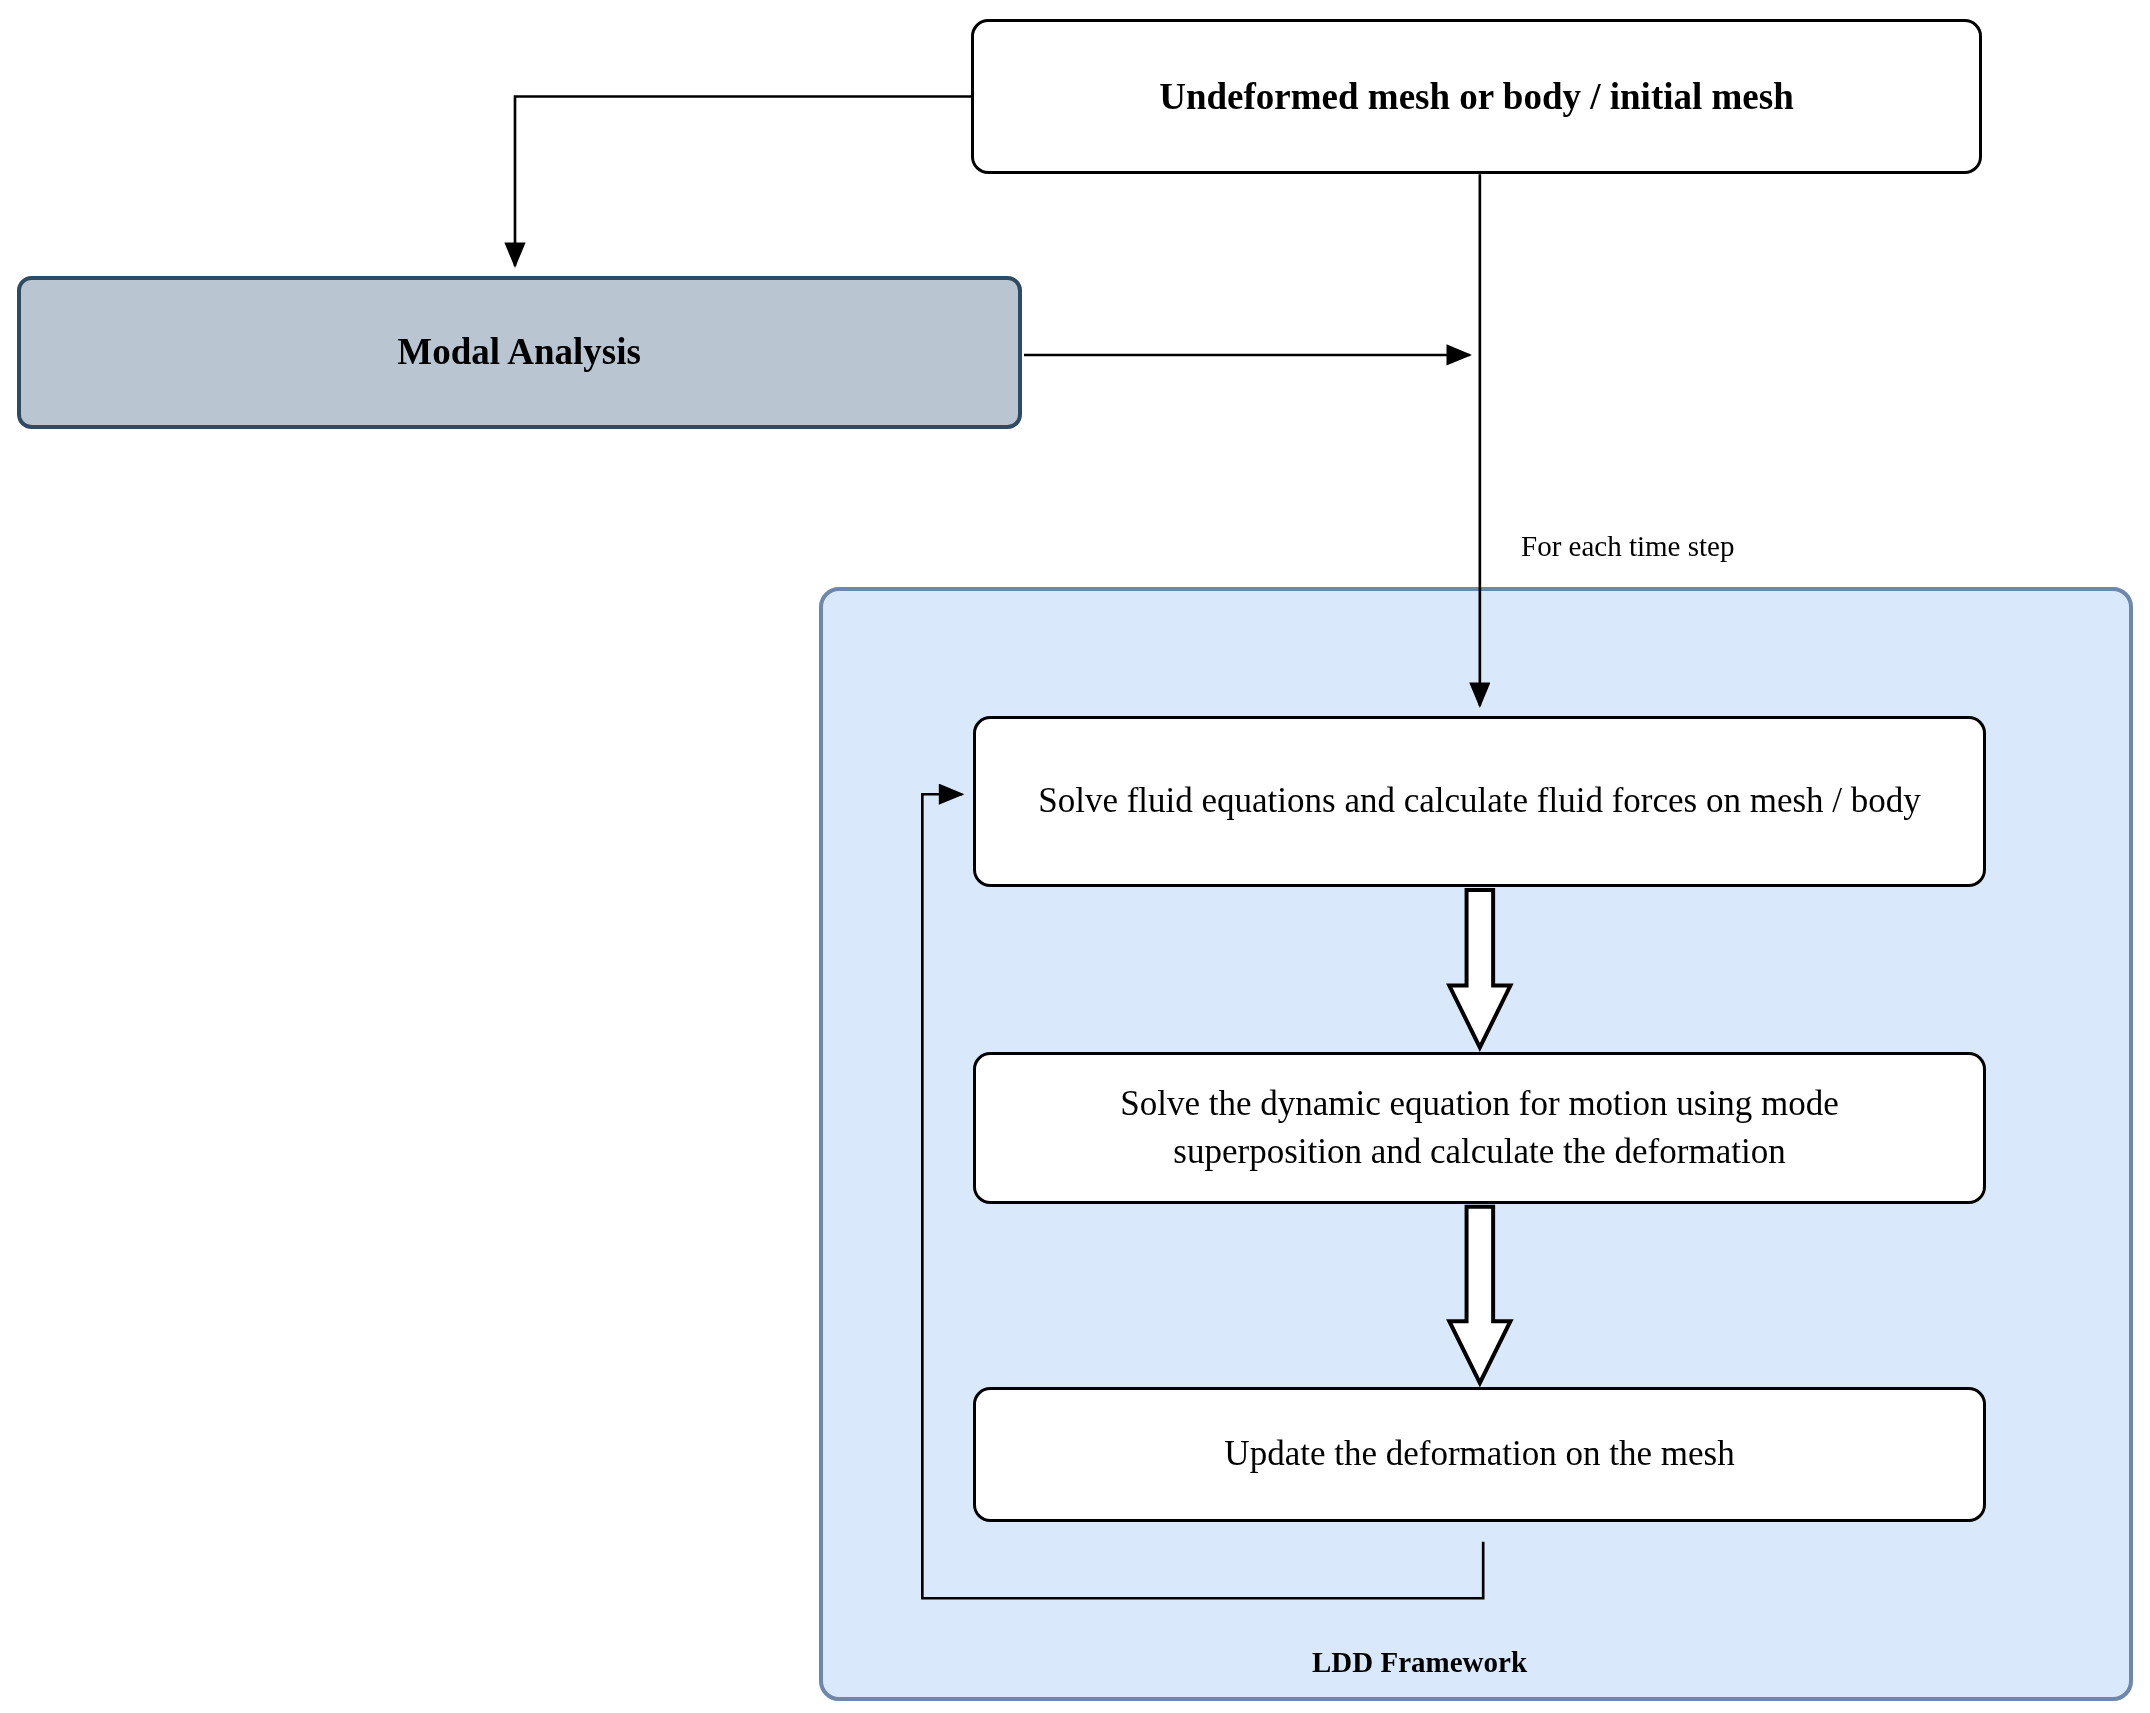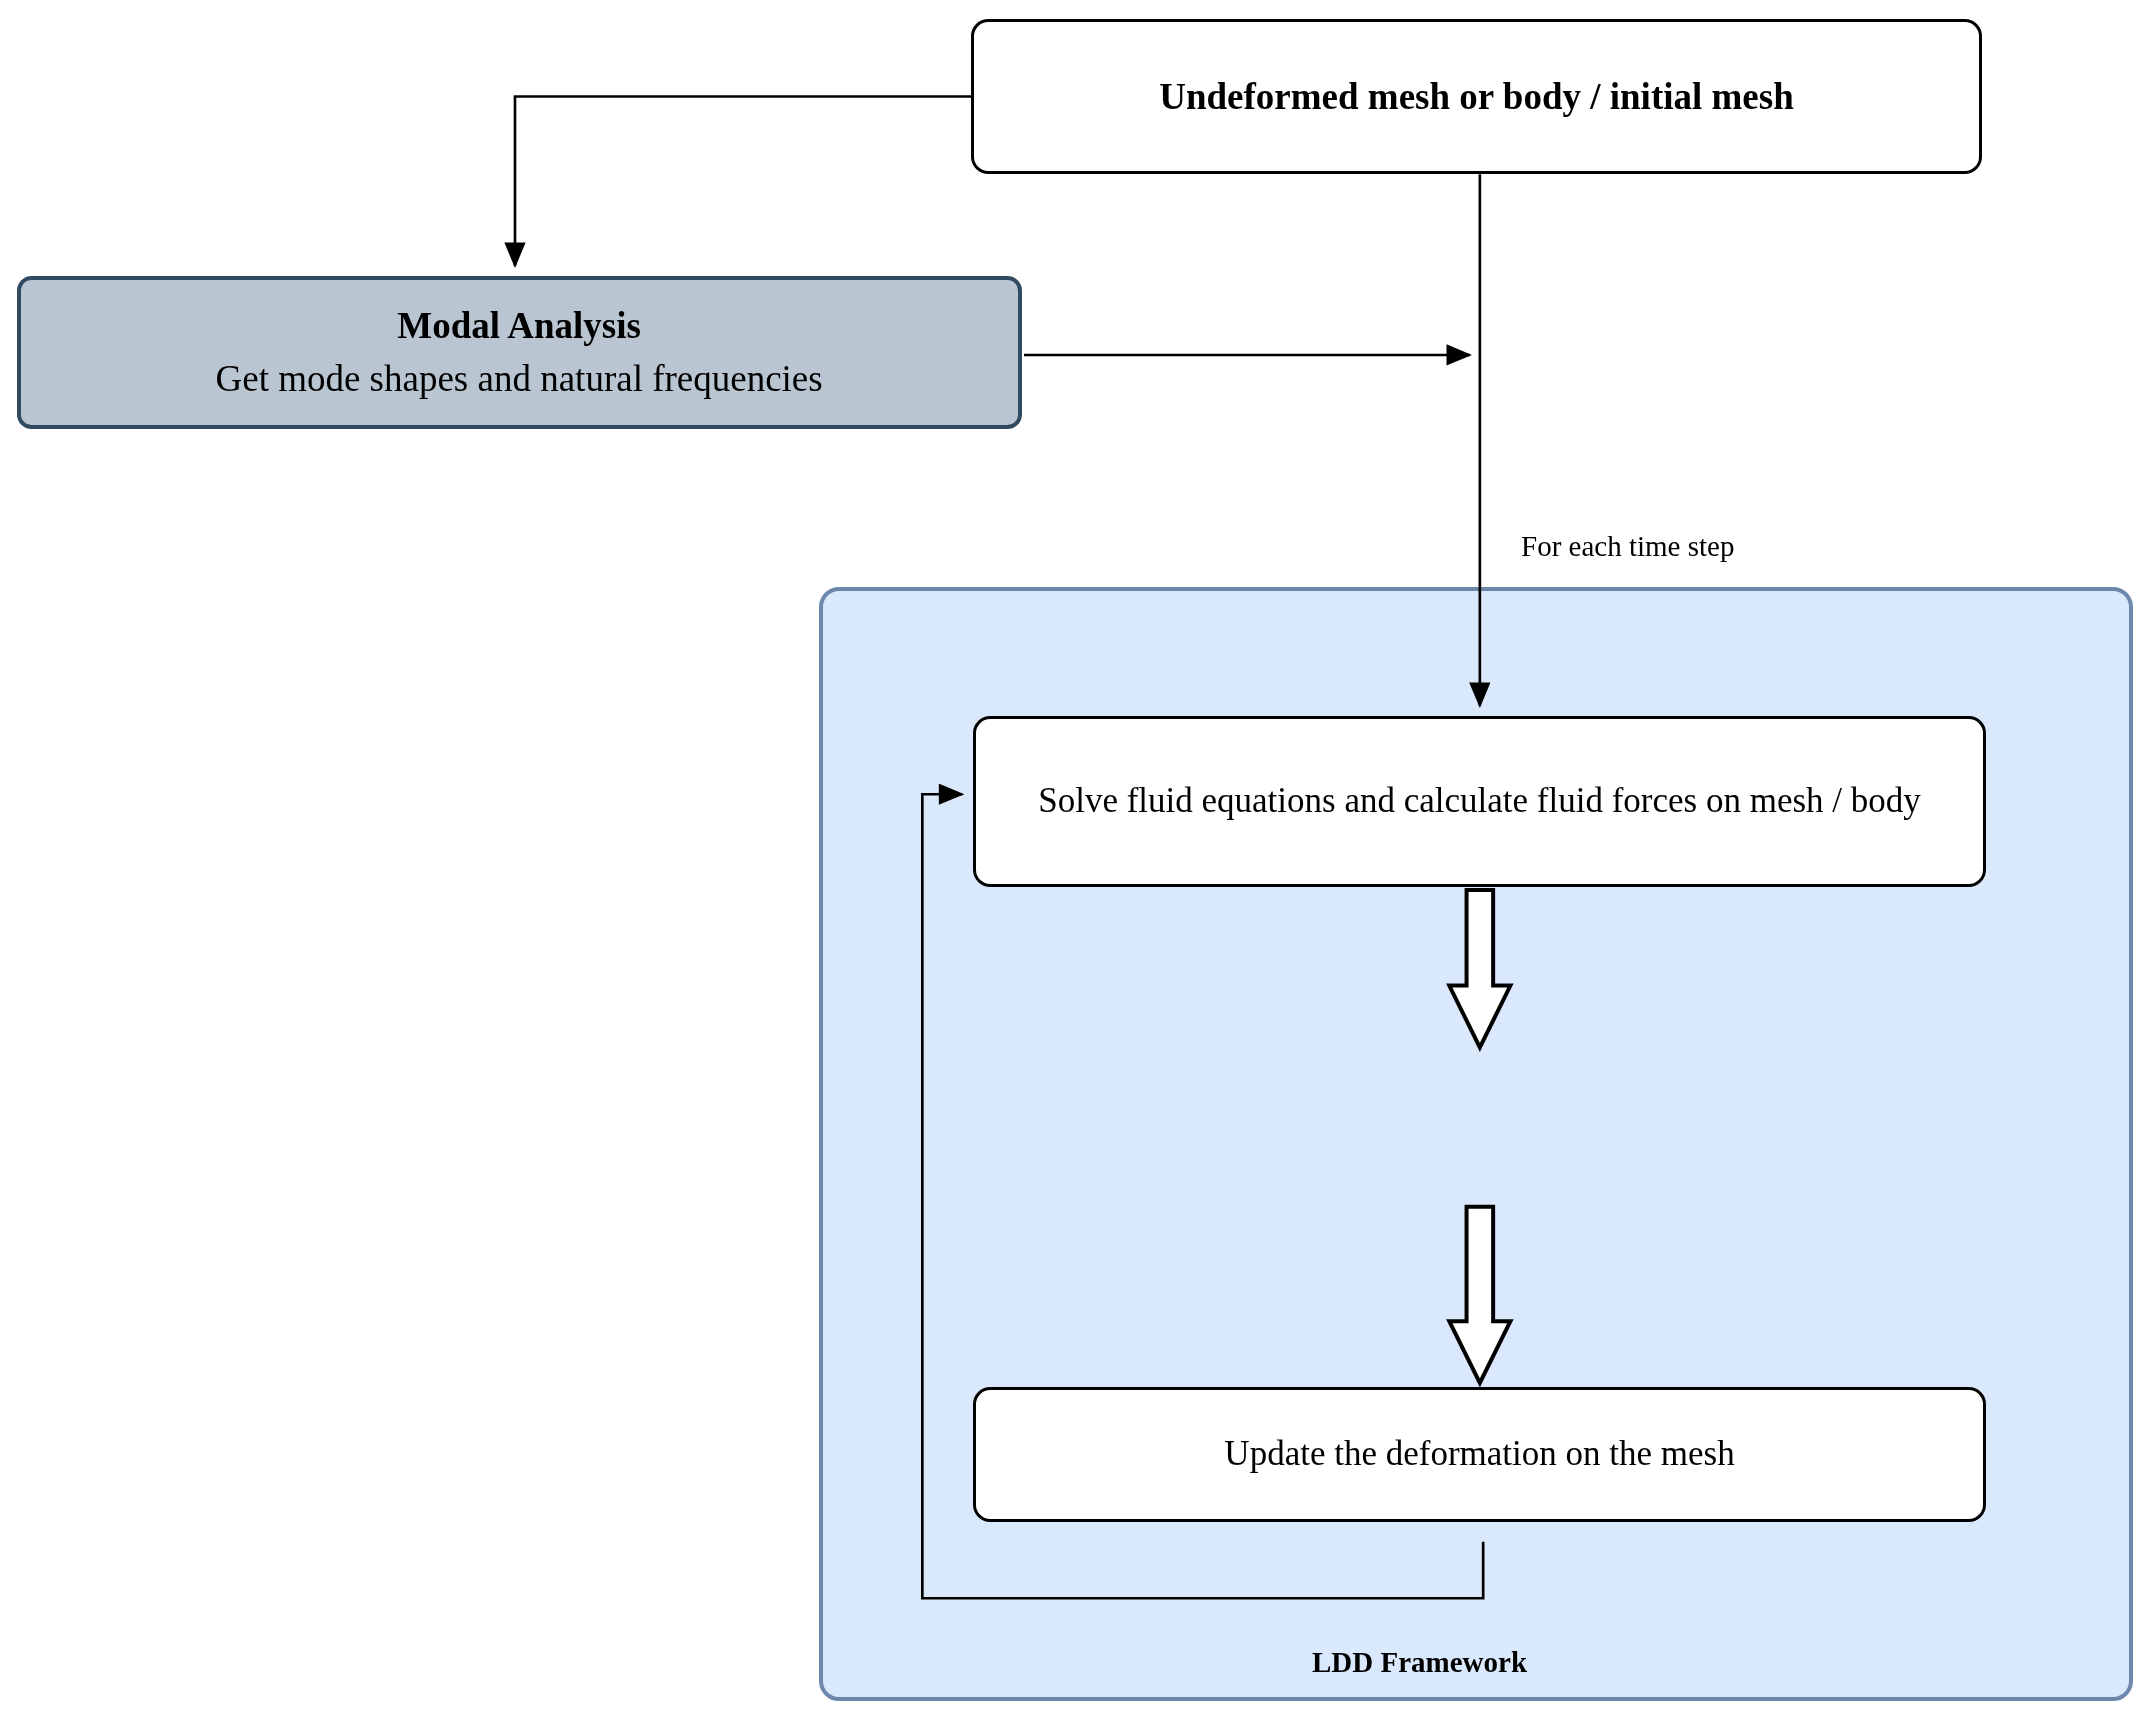--- a/index.html
+++ b/index.html
@@ -119,29 +119,31 @@
 
     <path class="block-arrow" d="M 2207 1816 L 2247 1816 L 2247 1988 L 2273 1988 L 2227 2081 L 2181 1988 L 2207 1988 Z"></path>
   </svg>
 
   <div class="node white-node top-box">
     <span>Undeformed mesh or body / initial mesh</span>
   </div>
 
   <div class="node modal-box">
     <div class="modal-title">Modal Analysis</div>
-    <div class="modal-sub">Get mode shapes and natural frequencies</div>
   </div>
 
   <div class="float-label time-step-label">For each time step</div>
 
   <div class="node white-node box-fluid">
     <span>Solve fluid equations and calculate fluid forces on mesh / body</span>
   </div>
 
+  <div class="node white-node box-dyn">
+    <span>Solve the dynamic equation for motion using mode superposition and calculate the deformation</span>
+  </div>
 
   <div class="node white-node box-update">
     <span>Update the deformation on the mesh</span>
   </div>
 
   <div class="float-label ldd-label">LDD Framework</div>
 
 </div>
 
 

